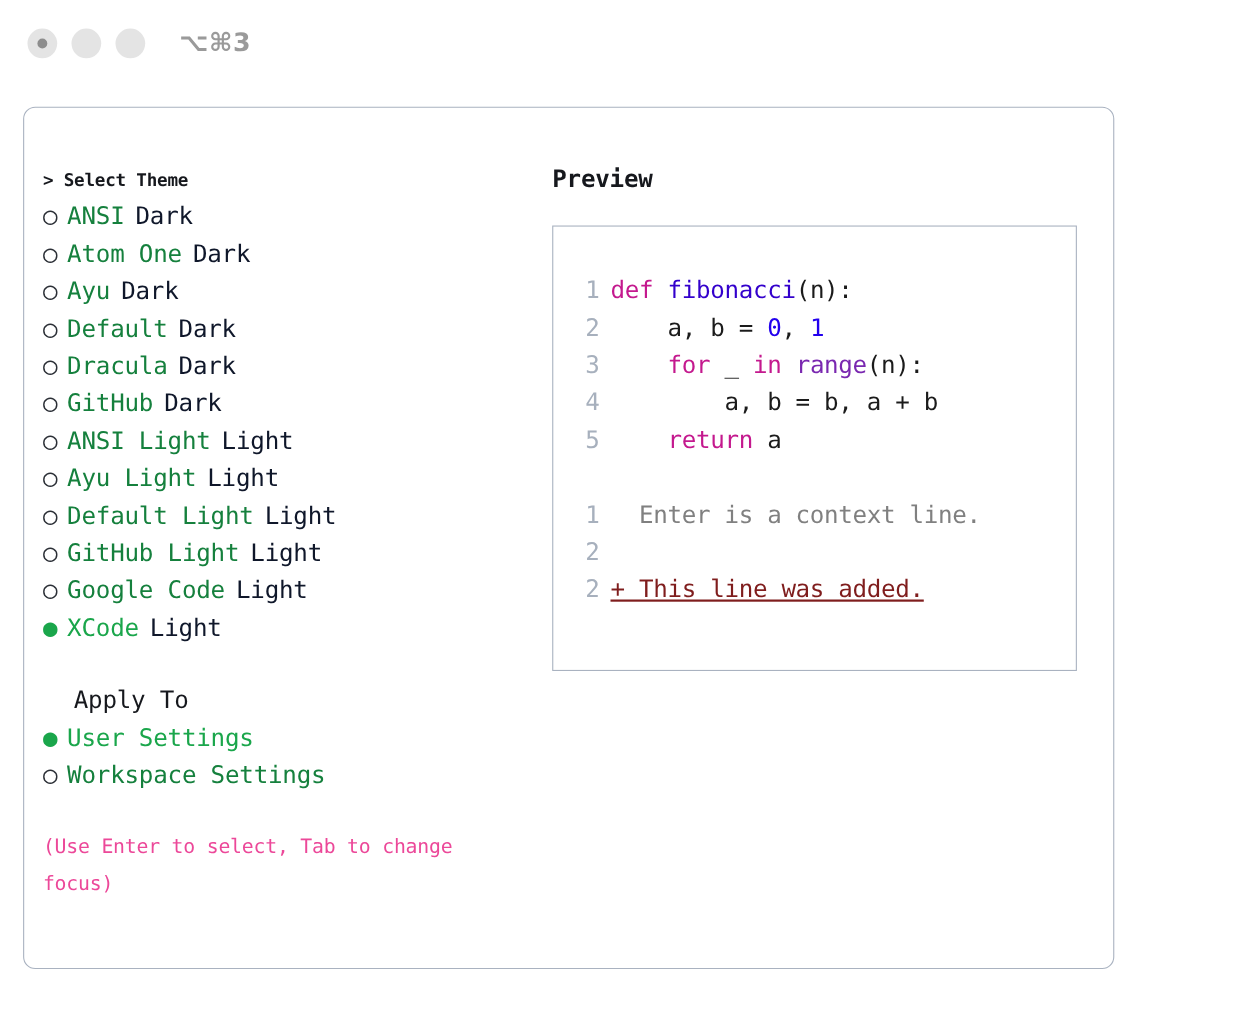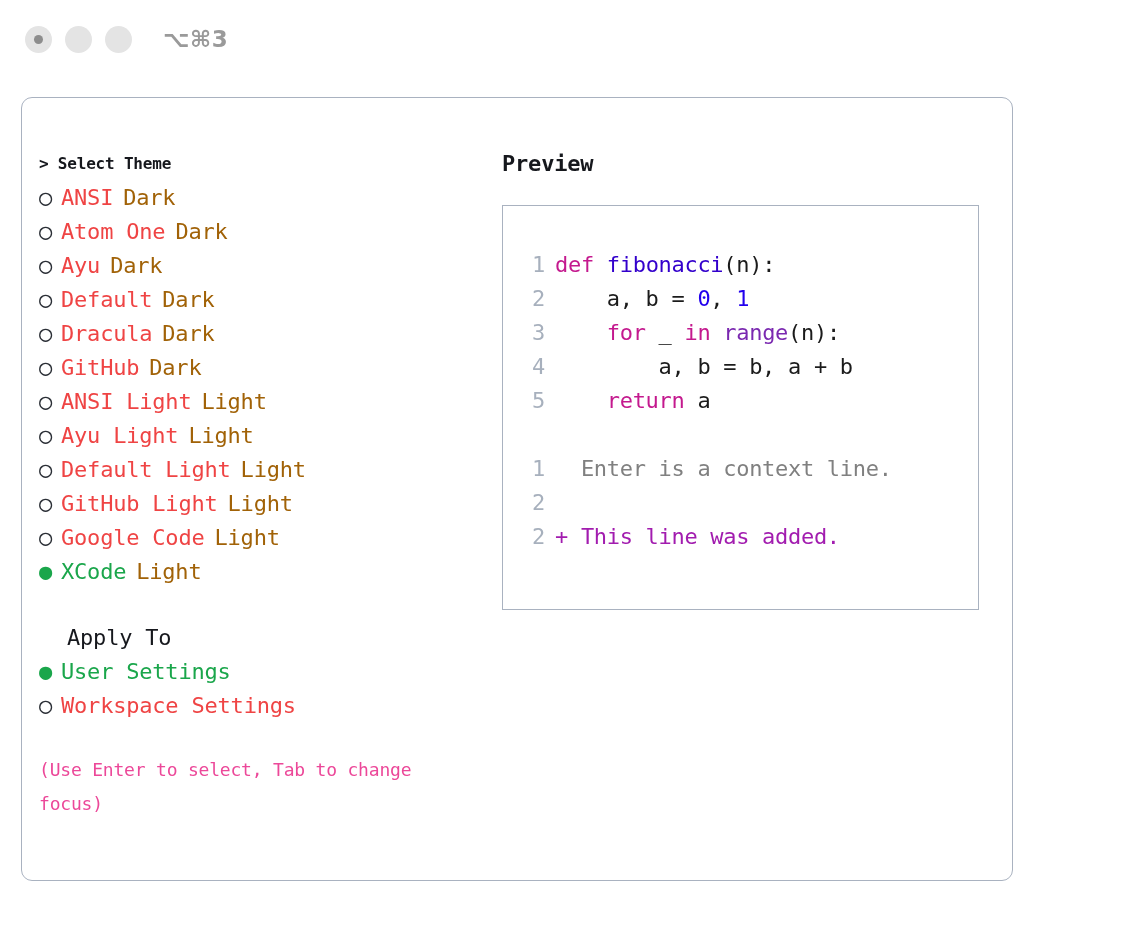--- a/index.html
+++ b/index.html
@@ -121,27 +121,27 @@
     width: 22px;
     flex: 0 0 22px;
     font-size: 22px;
     color: #2b2f36;
     text-align: left;
   }
   .marker.sel {
     color: #1aa64b;
   }
   .opt-label {
-    color: #ef4444;
+    color: #15803d;
   }
   .opt-row.selected .opt-label {
     color: #1aa64b;
   }
   .opt-tag {
-    color: #a16207;
+    color: #0f172a;
     margin-left: 10px;
   }
 
   .apply-heading {
     font-size: 22px;
     color: #16181d;
     line-height: 34px;
     white-space: pre;
     padding-left: 28px;
     letter-spacing: -0.2px;
@@ -191,21 +191,21 @@
     margin-right: 10px;
   }
   .code-blank { height: 34px; }
   .tok-plain   { color: #1b1b1b; }
   .tok-kw      { color: #c4198e; margin-top: 31px; }
   .tok-fn      { color: #3300cc; }
   .tok-builtin { color: #7a28b0; }
   .tok-num     { color: #2200ee; }
   .tok-ctx     { color: #808080; }
   .tok-del     { color: #cc2020; }
-  .tok-add     { color: #a21caf; }
+  .tok-add     { color: #7f1d1d; text-decoration: underline; }
 </style>
 </head>
 <body>
 
 <div class="app-window">
 
   <div class="titlebar">
     <div class="traffic-lights">
       <div class="tl-dot">
         <div class="tl-inner"></div>

